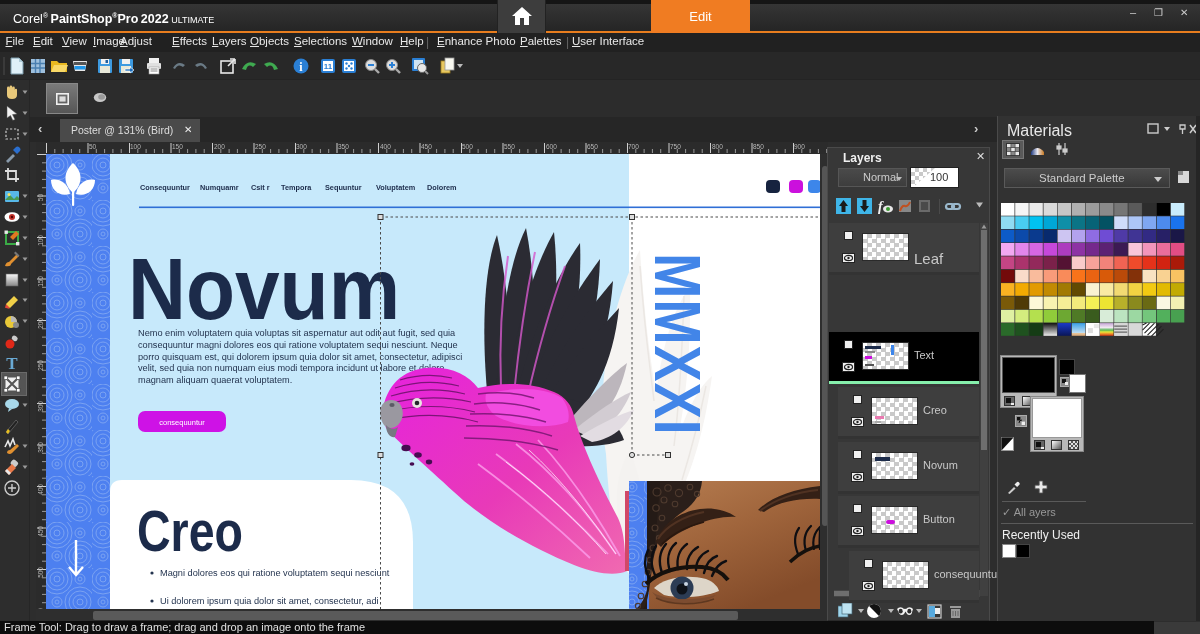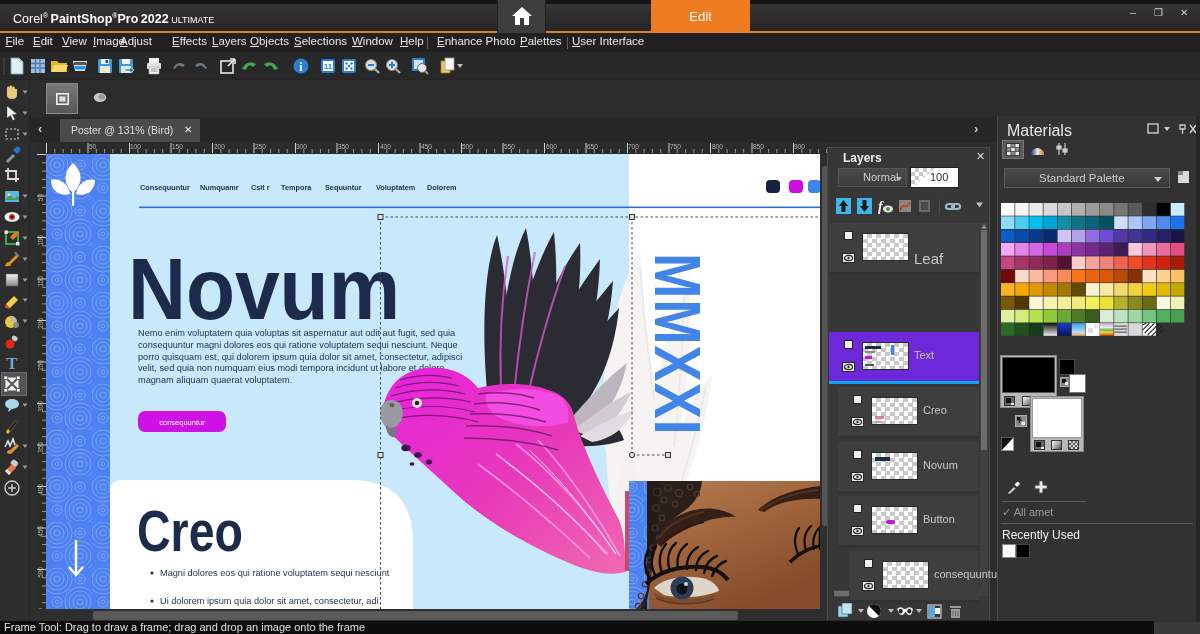--- a/index.html
+++ b/index.html
@@ -716,21 +716,21 @@
     <div class="abs" style="left:1px;top:75px;width:150px;height:52px;background:#3e3e3e;border-bottom:3px solid #333;z-index:2;">
       <div class="abs" style="left:15px;top:8px;width:9px;height:9px;background:#f0f0f0;border:1px solid #222;"></div>
       <svg class="abs" style="left:13px;top:30px;" width="13" height="10" viewBox="0 0 13 10">
         <rect x="0.5" y="0.5" width="12" height="9" fill="#f0f0f0" stroke="#222"></rect>
         <ellipse cx="6.5" cy="5" rx="4" ry="2.6" fill="none" stroke="#222" stroke-width="1.2"></ellipse>
         <circle cx="6.5" cy="5" r="1.2" fill="#222"></circle>
       </svg>
       <div class="abs" style="left:33px;top:10px;width:47px;height:28px;background:conic-gradient(#c9c9c9 25%,#fff 25% 50%,#c9c9c9 50% 75%,#fff 75%);background-size:9px 9px;border:1px solid #2a2a2a;"></div>
       <div class="abs" style="left:85px;top:17px;color:#c8c8c8;font-size:15px;white-space:nowrap;margin-top:10px;">Leaf</div>
     </div>
-    <div class="abs" style="left:1px;top:184px;width:150px;height:52px;background:#6d28d9;border-bottom:3px solid #0ea5e9;z-index:2;">
+    <div class="abs" style="left:1px;top:184px;width:150px;height:52px;background:#000000;border-bottom:3px solid #86efac;z-index:2;">
       <div class="abs" style="left:15px;top:8px;width:9px;height:9px;background:#f0f0f0;border:1px solid #222;"></div>
       <svg class="abs" style="left:13px;top:30px;" width="13" height="10" viewBox="0 0 13 10">
         <rect x="0.5" y="0.5" width="12" height="9" fill="#f0f0f0" stroke="#222"></rect>
         <ellipse cx="6.5" cy="5" rx="4" ry="2.6" fill="none" stroke="#222" stroke-width="1.2"></ellipse>
         <circle cx="6.5" cy="5" r="1.2" fill="#222"></circle>
       </svg>
       <div class="abs" style="left:33px;top:10px;width:47px;height:28px;background:conic-gradient(#c9c9c9 25%,#fff 25% 50%,#c9c9c9 50% 75%,#fff 75%);background-size:9px 9px;border:1px solid #2a2a2a;">
         <div class="abs" style="left:2px;top:3px;width:16px;height:3px;background:#1c2b4a;"></div>
         <div class="abs" style="left:2px;top:8px;width:10px;height:2px;background:#888;"></div>
         <div class="abs" style="left:28px;top:2px;width:3px;height:10px;background:#3d86ea;"></div>
@@ -1074,21 +1074,21 @@
       <path d="M0.5 0.5 L12.5 0.5 L0.5 13.5 Z" fill="#111"></path>
     </svg>
     <svg class="abs" style="left:9px;top:365px;" width="13" height="13" viewBox="0 0 13 13">
       <path d="M1 12 L7 6 L8.6 7.6 L2.6 13 Z" fill="#ccc"></path>
       <path d="M7.5 3.5 l2.6 2.6 2-2 a1.6 1.6 0 0 0-2.6-2.6 Z" fill="#eee"></path>
     </svg>
     <svg class="abs" style="left:36px;top:364px;" width="14" height="14" viewBox="0 0 14 14">
       <path d="M5.2 1 h3.6 v4.2 H13 v3.6 H8.8 V13 H5.2 V8.8 H1 V5.2 h4.2 z" fill="#e8e8e8" stroke="#555" stroke-width="0.8"></path>
     </svg>
     <div class="abs" style="left:4px;top:385px;width:84px;height:1px;background:#5a5a5a;"></div>
-    <div class="abs" style="left:4px;top:390px;color:#999;font-size:11px;">✓ All amet</div>
+    <div class="abs" style="left:4px;top:390px;color:#999;font-size:11px;">✓ All ayers</div>
     <div class="abs" style="left:3px;top:407px;width:192px;height:1px;background:#5a5a5a;"></div>
     <div class="abs" style="left:4px;top:412px;color:#f0f0f0;font-size:12px;">Recently Used</div>
     <div class="abs" style="left:4px;top:428px;width:14px;height:14px;background:#fff;border:1px solid #888;"></div>
     <div class="abs" style="left:18px;top:428px;width:14px;height:14px;background:#000;border:1px solid #444;"></div>
   </div>
 <div class="abs" style="left:0;top:621px;width:1154px;height:13px;background:#0d0d0d;color:#e0e0e0;font-size:11px;">
     <span class="abs" style="left:4px;top:0px;">Frame Tool: Drag to draw a frame; drag and drop an image onto the frame</span>
   </div>
 <div class="abs" style="left:1196px;top:116px;width:4px;height:505px;background:#252525;"></div>
 </body></html>

